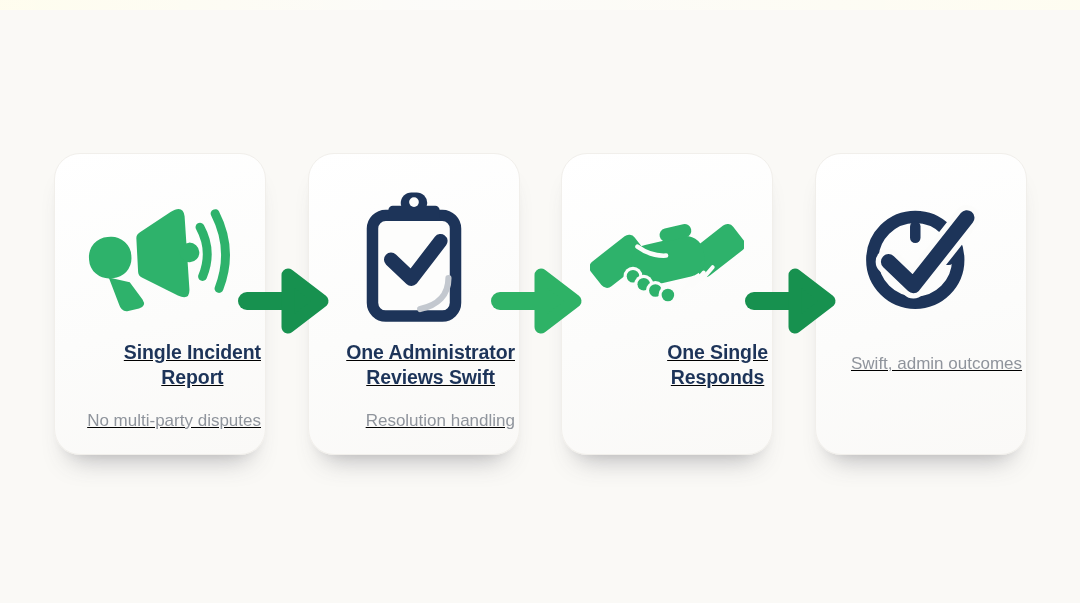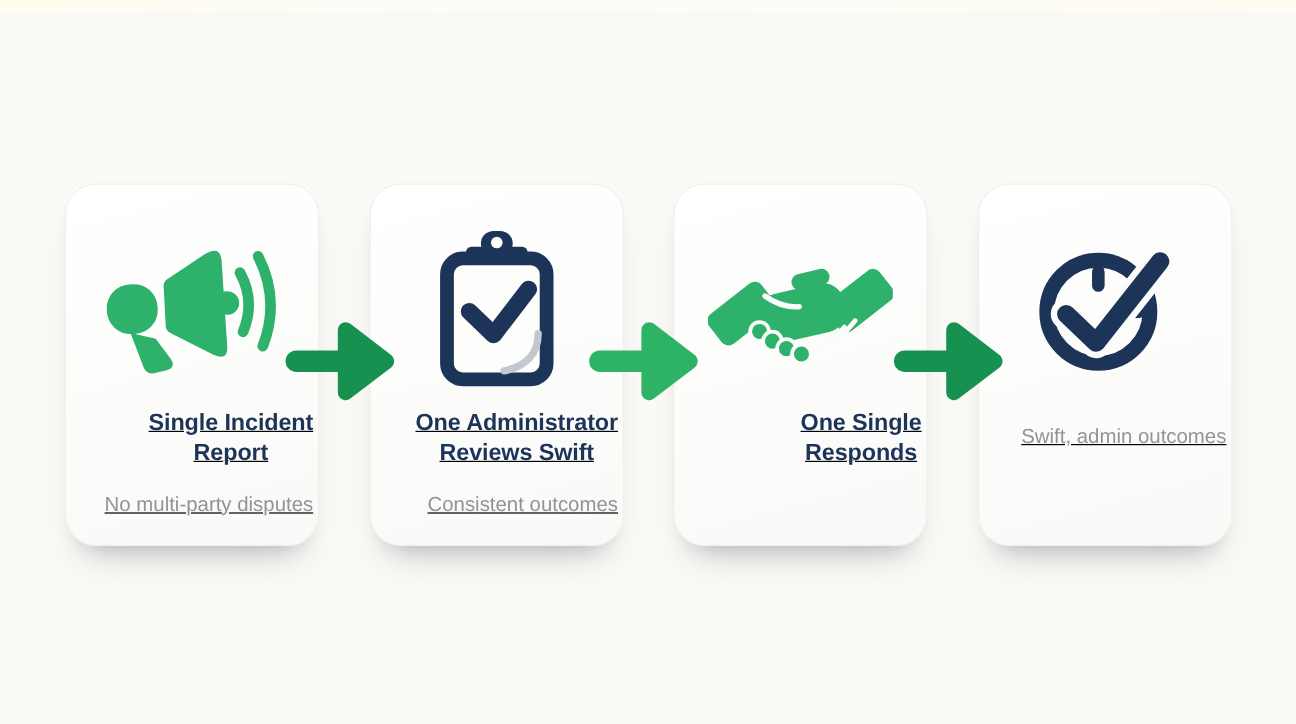--- a/index.html
+++ b/index.html
@@ -96,21 +96,21 @@
         <rect x="13" y="29" width="94" height="114" rx="15" fill="#FDFDFC" stroke="currentColor" stroke-width="13"></rect>
         <path d="M99 100 C99 119 87 131 67 135" stroke="#C3C8CF" stroke-width="7" fill="none" stroke-linecap="round"></path>
         <rect x="45" y="3" width="30" height="24" rx="12" fill="currentColor"></rect>
         <rect x="31" y="18" width="58" height="17" rx="5" fill="currentColor"></rect>
         <circle cx="60" cy="14" r="5.5" fill="#FDFDFC"></circle>
         <path d="M34 79 L57 101 L90 58" fill="none" stroke="currentColor" stroke-width="16" stroke-linecap="round" stroke-linejoin="round"></path>
       </svg>
     </div>
     <div class="card-title">One Administrator
 Reviews Swift</div>
-    <div class="card-subtitle">Consistent outcomes</div>
+    <div class="card-subtitle">Resolution handling</div>
   </div>
 
   <div class="arrow" style="left: 490px; color: rgb(46, 178, 102);">
     <svg viewBox="0 0 101 78">
       <path d="M10 39 H52" fill="none" stroke="currentColor" stroke-width="18" stroke-linecap="round"></path>
       <path d="M51 13 L85 39 L51 65 Z" fill="currentColor" stroke="currentColor" stroke-width="13" stroke-linejoin="round" stroke-linecap="round"></path>
     </svg>
   </div>
 
   <div class="card card-3">

